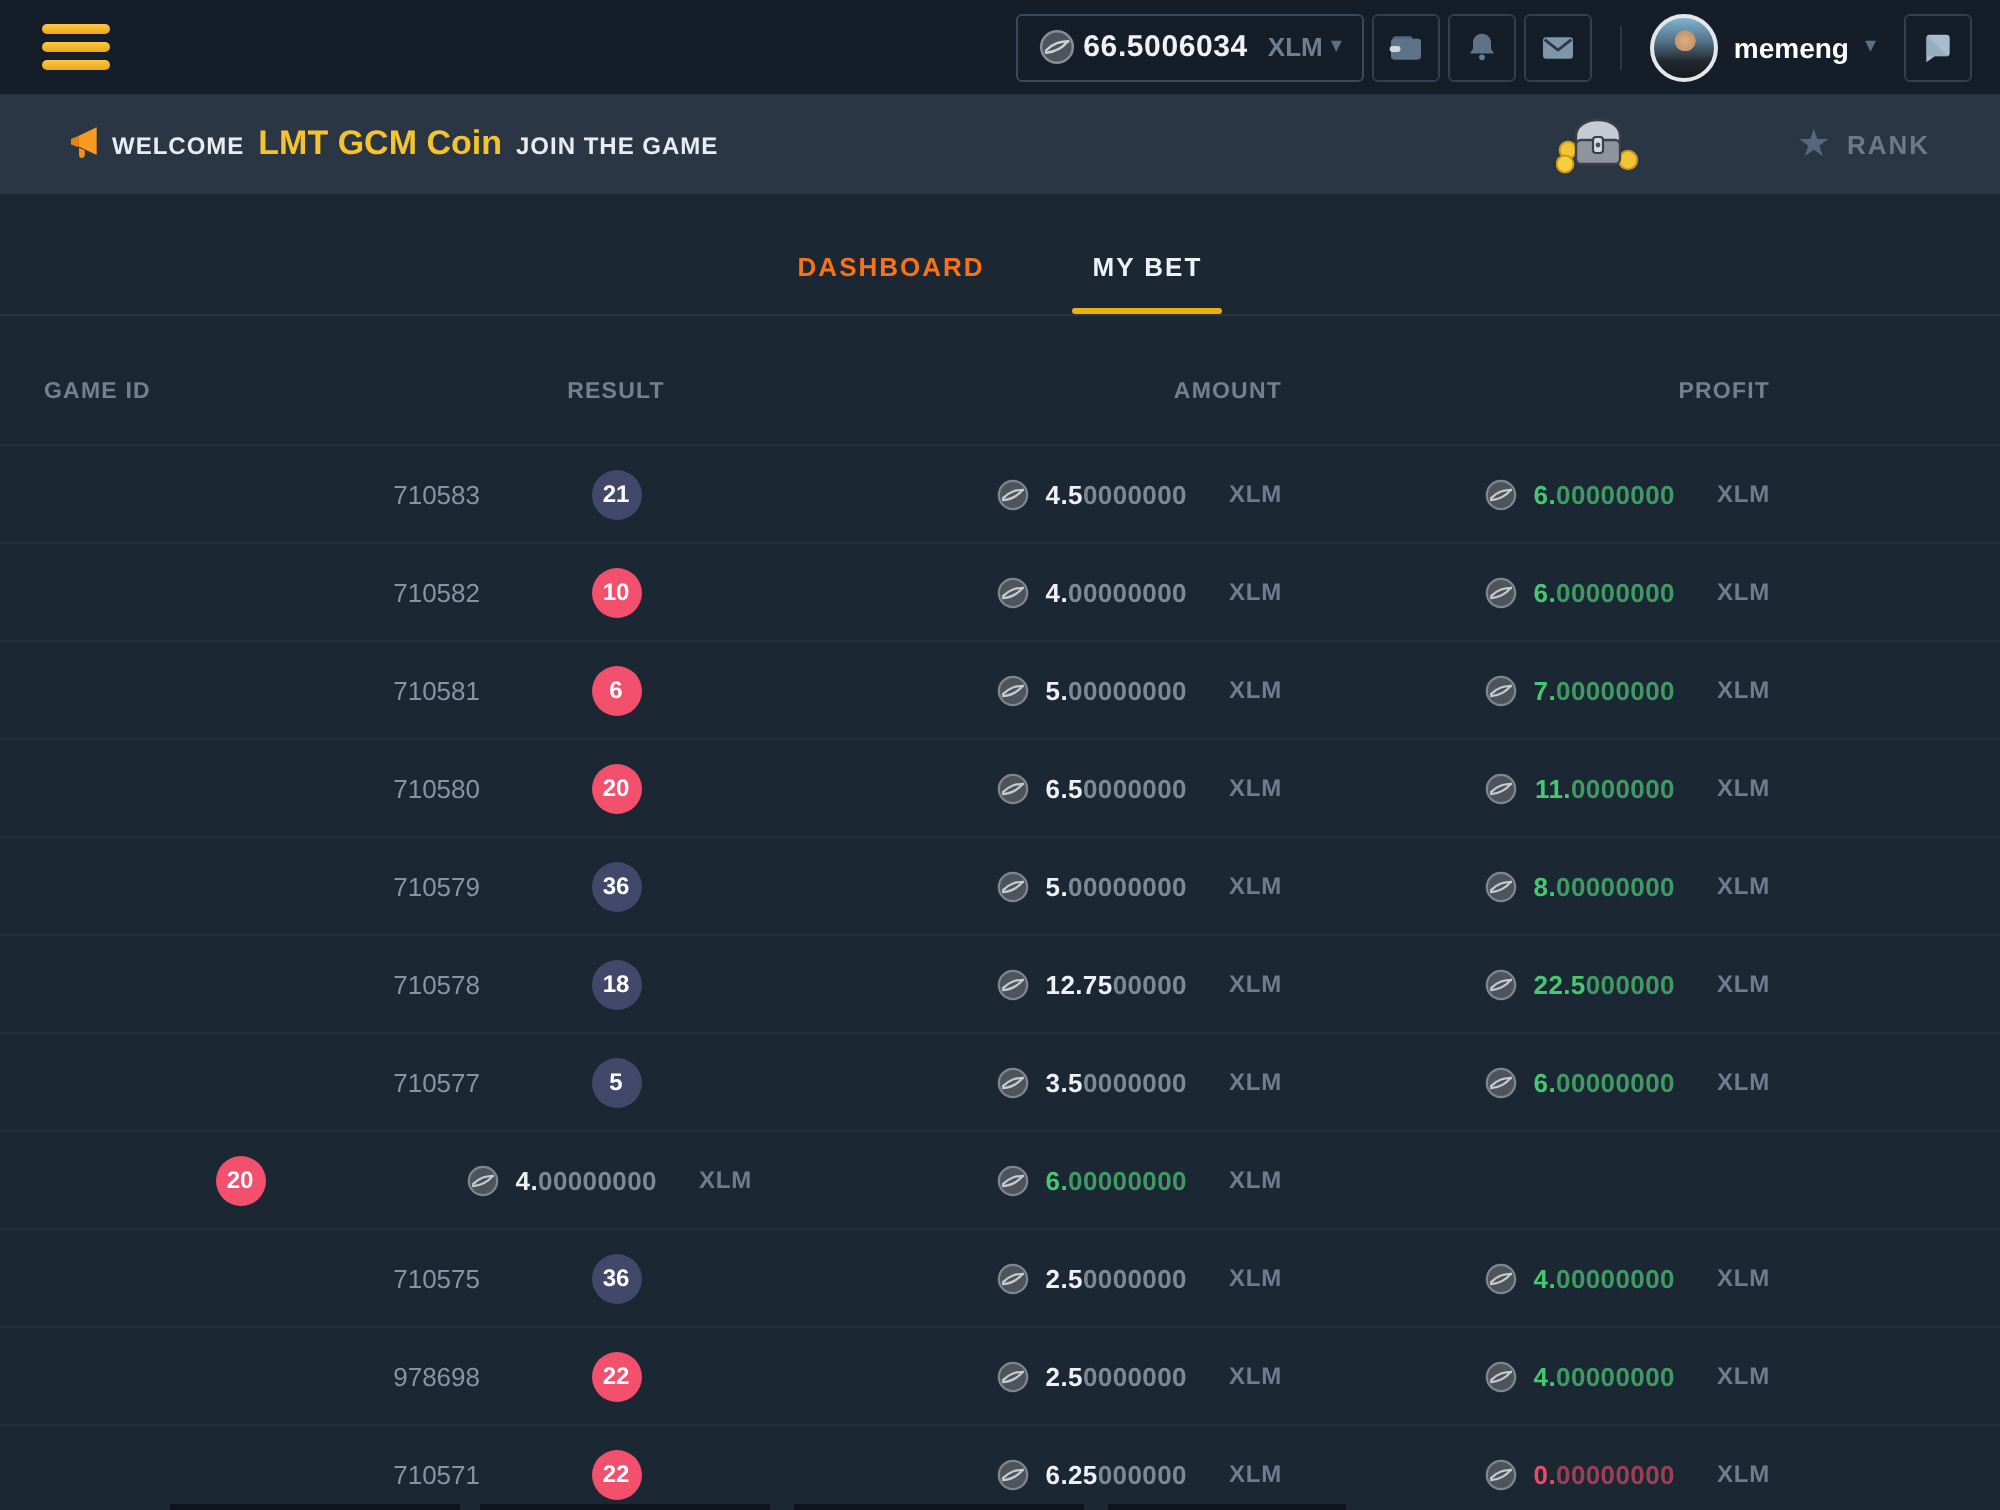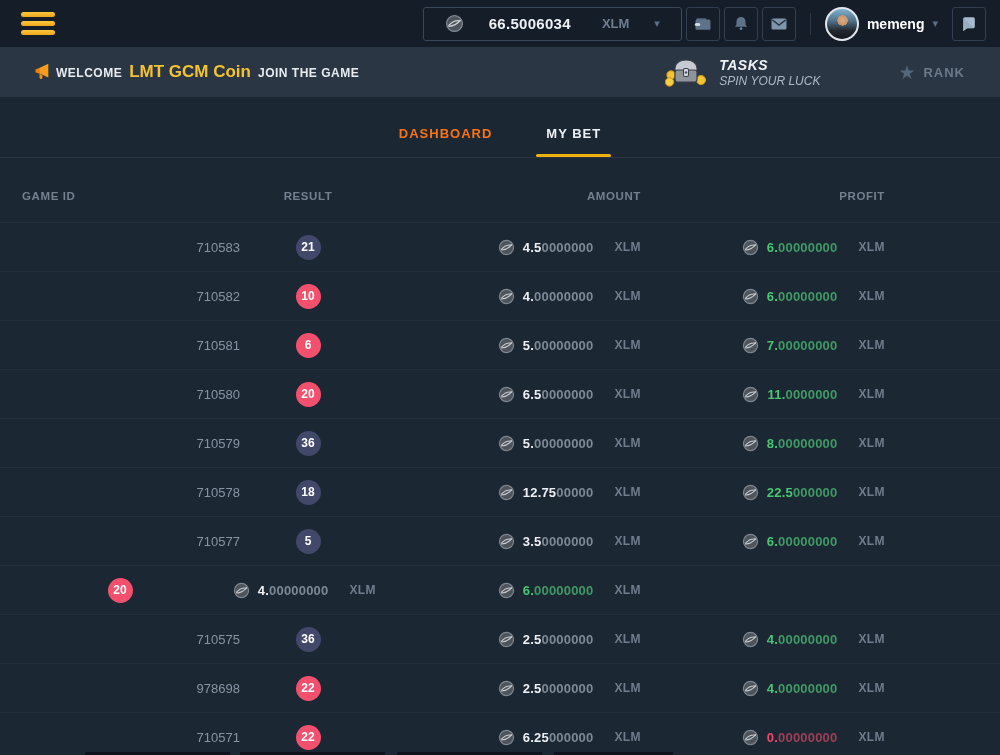--- a/index.html
+++ b/index.html
@@ -14,21 +14,21 @@
     height:47px; background:#151d28;
     display:flex; align-items:center;
     padding:0 14px 0 21px;
   }
   .hamburger { width:34px; display:flex; flex-direction:column; gap:4px; cursor:pointer; }
   .hamburger span { display:block; height:5px; border-radius:2.5px;
     background:linear-gradient(180deg,#fcc83d 0%,#eda71b 100%); }
   .tb-spacer { flex:1; }
   .balance-box {
     height:34px; border:1px solid #3b4859; border-radius:3px;
-    display:flex; align-items:center; padding:0 21px; gap:25px; cursor:pointer;text-align:right;
+    display:flex; align-items:center; padding:0 10px; gap:4px; cursor:pointer;text-align:right;
   }
   .balance-amount { font-size:15px; font-weight:bold; color:#eef2f6; letter-spacing:.3px; }
   .balance-currency { font-size:13px; font-weight:bold; color:#6e7e90; margin-left:6px; }
   .caret { font-size:11px; color:#5d6f83; line-height:1; }
   .sq-btn {
     width:34px; height:34px; margin-left:4px;
     border:1px solid #333f4e; border-radius:3px;
     display:flex; align-items:center; justify-content:center; cursor:pointer;
   }
   .tb-divider { width:1px; height:22px; background:#2c3846; margin:0 14px; }
@@ -196,24 +196,20 @@
       <svg width="42" height="34" viewBox="0 0 42 34">
         <circle cx="6" cy="20" r="4.2" fill="#f2c433" stroke="#c9971a" stroke-width="1"></circle>
         <circle cx="4.5" cy="27" r="4.2" fill="#f6cf3f" stroke="#c9971a" stroke-width="1"></circle>
         <circle cx="36" cy="25" r="4.6" fill="#f2c433" stroke="#c9971a" stroke-width="1"></circle>
         <path d="M10 13c0-4.5 4.5-8 11-8s11 3.5 11 8v3H10v-3z" fill="#c6cbd3" stroke="#3a3f4a" stroke-width="1.2"></path>
         <rect x="10" y="15" width="22" height="12" rx="2.5" fill="#8e939c" stroke="#3a3f4a" stroke-width="1.2"></rect>
         <rect x="18.5" y="13.5" width="5" height="8" rx="1.5" fill="#d7dbe1" stroke="#3a3f4a" stroke-width="1.1"></rect>
         <circle cx="21" cy="17.5" r="1.2" fill="#4a4f59"></circle>
       </svg>
     </span>
-    <div class="tasks-text">
-      <div class="tasks-title">TASKS</div>
-      <div class="tasks-sub">SPIN YOUR LUCK</div>
-    </div>
   </div>
 
   <div class="rank">
     <span class="star">★</span>
     <span class="rank-label">RANK</span>
   </div>
 </div>
 
 <div class="tabs">
   <div class="tab">DASHBOARD</div>

